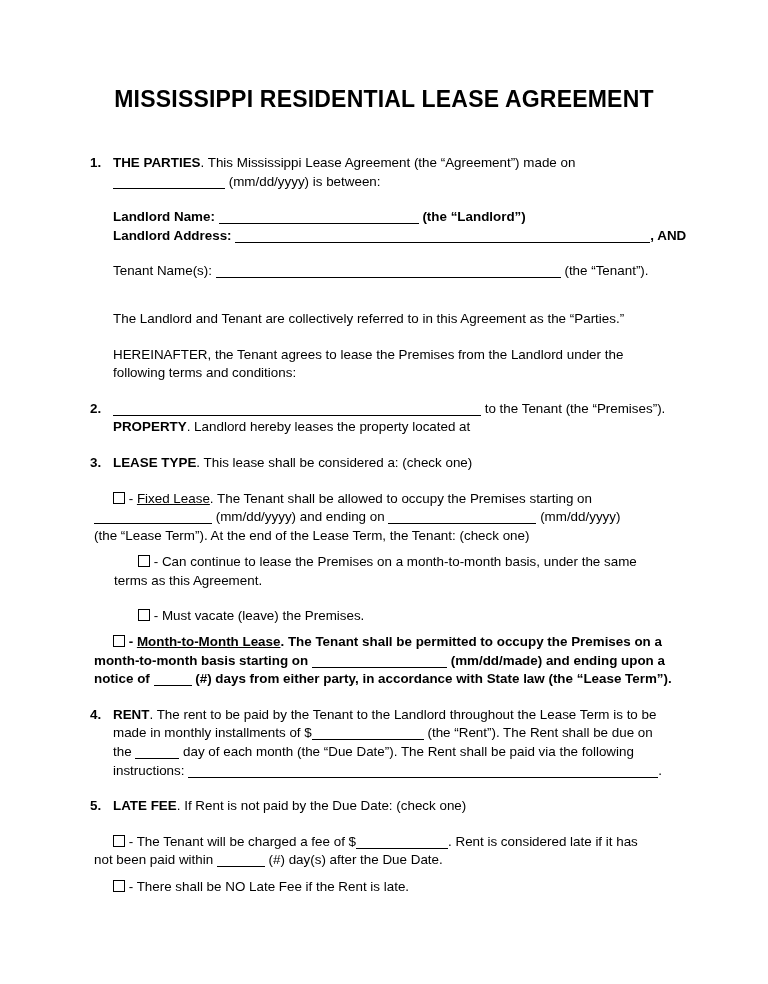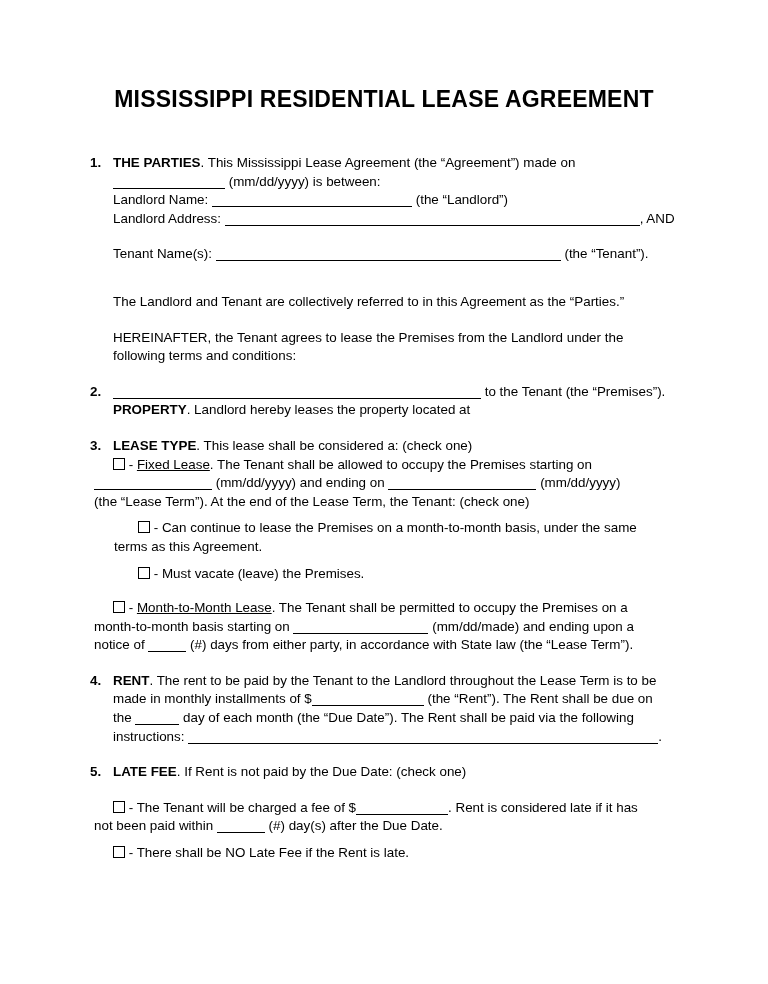--- a/index.html
+++ b/index.html
@@ -33,21 +33,21 @@
 <div class="page">
 
   <h1 class="title">MISSISSIPPI RESIDENTIAL LEASE AGREEMENT</h1>
 
   <div class="doc-body">
       <div class="para numbered" style="margin-top: 0px;">
         <span class="num">1.</span>
         <div class="line"><span class="bold ">THE PARTIES</span><span class="">. This Mississippi Lease Agreement (the “Agreement”) made on</span></div>
         <div class="line"><span class="blank" style="width: 112px;"></span><span class=""> (mm/dd/yyyy) is between:</span></div>
       </div>
-      <div class="para plain" style="">
+      <div class="para plain" style="margin-top: 17px; font-weight: bold;">
         <div class="line"><span class="">Landlord Name: </span><span class="blank" style="width: 200px;"></span><span class=""> (the “Landlord”)</span></div>
         <div class="line"><span class="">Landlord Address: </span><span class="blank" style="width: 415px;"></span><span class="">, AND</span></div>
       </div>
       <div class="para plain" style="margin-top: 17px;">
         <div class="line"><span class="">Tenant Name(s): </span><span class="blank" style="width: 345px;"></span><span class=""> (the “Tenant”).</span></div>
       </div>
       <div class="para plain" style="margin-top: 29px;">
         <div class="line"><span class="">The Landlord and Tenant are collectively referred to in this Agreement as the “Parties.”</span></div>
       </div>
       <div class="para plain" style="margin-top: 17px;">
@@ -56,33 +56,33 @@
       </div>
       <div class="para numbered" style="margin-top: 17px;">
         <span class="num">2.</span>
         <div class="line"><span class="blank" style="width: 368px;"></span><span class=""> to the Tenant (the “Premises”).</span></div>
         <div class="line"><span class="bold ">PROPERTY</span><span class="">. Landlord hereby leases the property located at</span></div>
       </div>
       <div class="para numbered" style="margin-top: 17px;">
         <span class="num">3.</span>
         <div class="line"><span class="bold ">LEASE TYPE</span><span class="">. This lease shall be considered a: (check one)</span></div>
       </div>
-      <div class="para cb1" style="">
+      <div class="para cb1" style="margin-top: 17px;">
         <div class="line first"><span class="checkbox"></span><span class=""> - </span><span class="ul">Fixed Lease</span><span class="">. The Tenant shall be allowed to occupy the Premises starting on</span></div>
         <div class="line"><span class="blank" style="width: 118px;"></span><span class=""> (mm/dd/yyyy) and ending on </span><span class="blank" style="width: 148px;"></span><span class=""> (mm/dd/yyyy)</span></div>
         <div class="line"><span class="">(the “Lease Term”). At the end of the Lease Term, the Tenant: (check one)</span></div>
       </div>
       <div class="para cb2" style="margin-top: 8px;">
         <div class="line first"><span class="checkbox"></span><span class=""> - Can continue to lease the Premises on a month-to-month basis, under the same</span></div>
         <div class="line"><span class="">terms as this Agreement.</span></div>
       </div>
-      <div class="para cb2" style="margin-top: 8px;">
+      <div class="para cb2" style="margin-top: 16px;">
         <div class="line first"><span class="checkbox"></span><span class=""> - Must vacate (leave) the Premises.</span></div>
       </div>
-      <div class="para cb1" style="margin-top: 16px;">
+      <div class="para cb1" style="margin-top: 8px; font-weight: bold;">
         <div class="line first"><span class="checkbox"></span><span class=""> - </span><span class="ul">Month-to-Month Lease</span><span class="">. The Tenant shall be permitted to occupy the Premises on a</span></div>
         <div class="line"><span class="">month-to-month basis starting on </span><span class="blank" style="width: 135px;"></span><span class=""> (mm/dd/made) and ending upon a</span></div>
         <div class="line"><span class="">notice of </span><span class="blank" style="width: 38px;"></span><span class=""> (#) days from either party, in accordance with State law (the “Lease Term”).</span></div>
       </div>
       <div class="para numbered" style="margin-top: 17px;">
         <span class="num">4.</span>
         <div class="line"><span class="bold ">RENT</span><span class="">. The rent to be paid by the Tenant to the Landlord throughout the Lease Term is to be</span></div>
         <div class="line"><span class="">made in monthly installments of $</span><span class="blank" style="width: 112px;"></span><span class=""> (the “Rent”). The Rent shall be due on</span></div>
         <div class="line"><span class="">the </span><span class="blank" style="width: 44px;"></span><span class=""> day of each month (the “Due Date”). The Rent shall be paid via the following</span></div>
         <div class="line"><span class="">instructions: </span><span class="blank" style="width: 470px;"></span><span class="">.</span></div>

